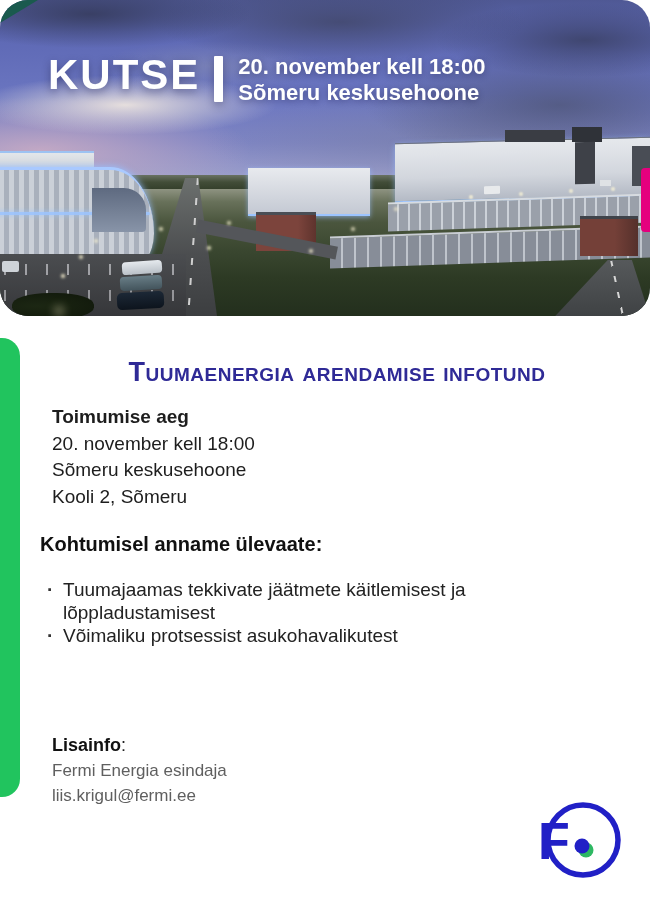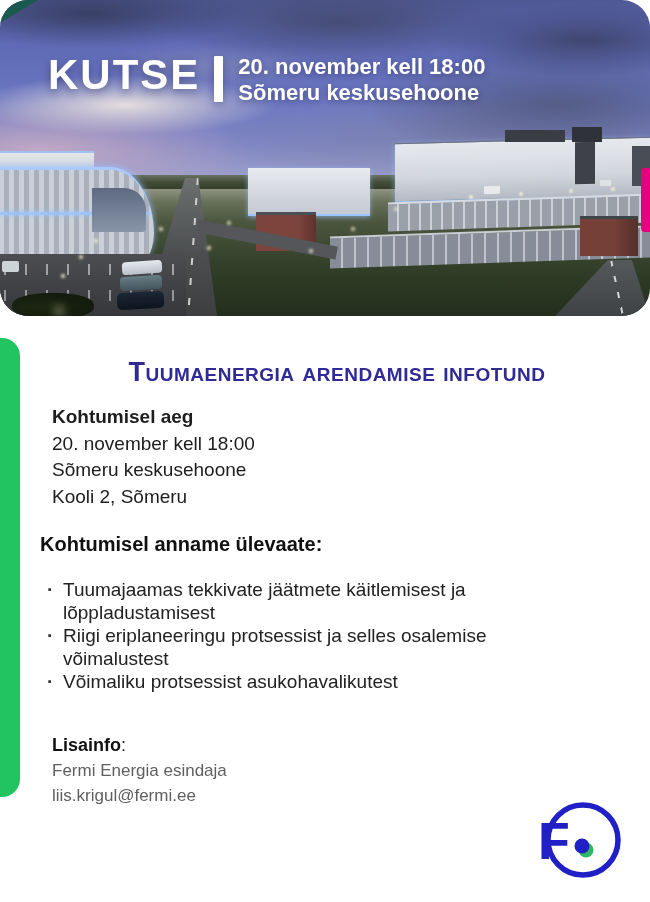--- a/index.html
+++ b/index.html
@@ -176,31 +176,30 @@
         <div>Sõmeru keskusehoone</div>
       </div>
     </div>
   </div>
 
   <div class="green-tab"></div>
 
   <h1 class="title">Tuumaenergia arendamise infotund</h1>
 
   <div class="event">
-    <div class="hd">Kohtumisel aeg</div>
+    <div class="hd">Toimumise aeg</div>
     <div>20. november kell 18:00</div>
     <div>Sõmeru keskusehoone</div>
     <div>Kooli 2, Sõmeru</div>
   </div>
 
   <div class="ov-heading">Kohtumisel anname ülevaate:</div>
 
   <ul class="bullets">
     <li>Tuumajaamas tekkivate jäätmete käitlemisest ja lõppladustamisest</li>
-    <li>Riigi eriplaneeringu protsessist ja selles osalemise võimalustest</li>
     <li>Võimaliku protsessist asukohavalikutest</li>
   </ul>
 
   <div class="contact">
     <div><span class="hd">Lisainfo</span><span class="colon">:</span></div>
     <div>Fermi Energia esindaja</div>
     <div>liis.krigul@fermi.ee</div>
   </div>
 
   <svg class="logo" viewBox="0 0 96 94">

